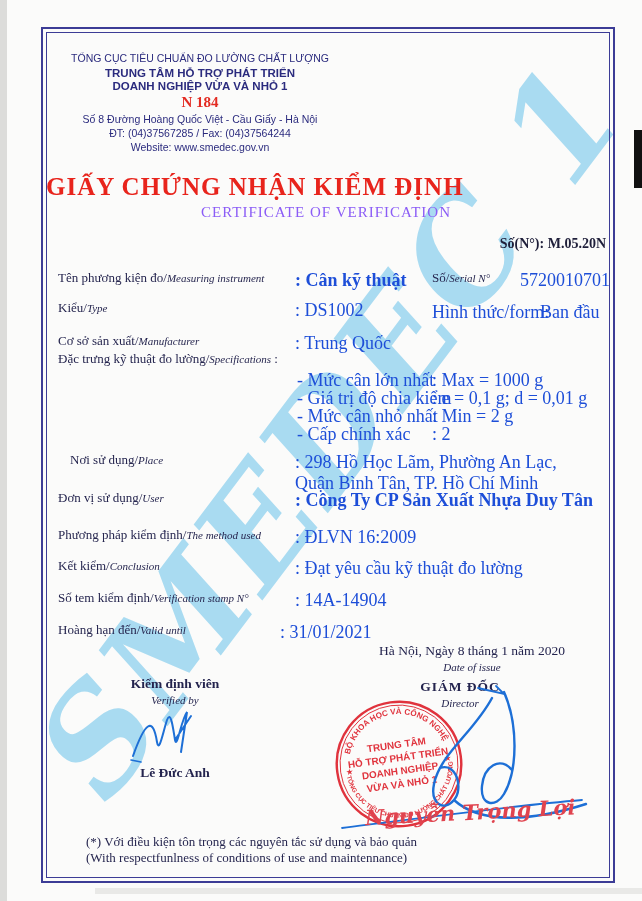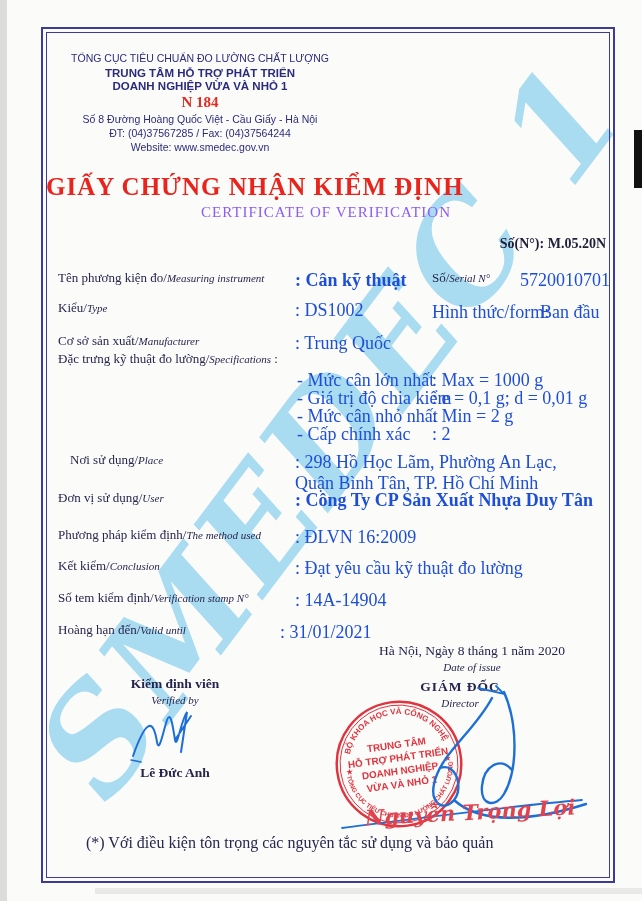--- a/index.html
+++ b/index.html
@@ -46,21 +46,21 @@
   
   .date-blk{left:352px;top:643px;width:240px;text-align:center;z-index:2;}
   .date-line{font-size:13.5px;}
   .date-en{font-size:11px;font-style:italic;margin-top:2px;}
   .sig-title{font-size:13.5px;font-weight:bold;z-index:2;}
   .sig-en{font-size:11px;font-style:italic;z-index:2;}
   .sig-name{font-size:13.5px;font-weight:bold;z-index:2;}
   .dir-name{font-family:"DejaVu Serif",serif;font-style:italic;font-weight:bold;font-size:21px;
             color:#e0434e;z-index:3;transform:rotate(-3deg);white-space:nowrap;}
   .stamp-wrap{left:333px;top:698px;width:132px;height:132px;z-index:2;transform:rotate(-8deg);}
-  .foot{left:58px;width:470px;font-size:16px;color:#26264f;z-index:2;padding-left:28px;}
+  .foot{left:58px;width:470px;font-size:13px;color:#26264f;z-index:2;padding-left:28px;}
 </style>
 </head>
 <body>
 
 <div class="page">
 
   <div class="abs edge-strip"></div>
   <div class="abs black-bar"></div>
   <div class="abs bottom-smudge"></div>
 
@@ -196,14 +196,15 @@
              M54,116 C80,140 130,138 186,120" fill="none" stroke="#1d6fd6" stroke-width="2.4" stroke-linecap="round"></path>
     <path d="M78,4 L104,10 L96,2" fill="none" stroke="#1d6fd6" stroke-width="1.8" stroke-linecap="round"></path>
   </svg>
 
   <svg class="abs" style="left:330px;top:792px;z-index:3" width="262" height="42" viewBox="0 0 262 42">
     <path d="M12,36 C90,26 180,14 252,8" fill="none" stroke="#1d6fd6" stroke-width="1.8" stroke-linecap="round"></path>
   </svg>
   <div class="abs dir-name ctr" style="left:365px;top:800px;width:200px">Nguyễn Trọng Lợi</div>
 
   <div class="abs foot" style="top:834px">(*) Với điều kiện tôn trọng các nguyên tắc sử dụng và bảo quản</div>
+  <div class="abs foot" style="top:850px">(With respectfunlness of conditions of use and maintennance)</div>
 
 </div>
 
 </body></html>

